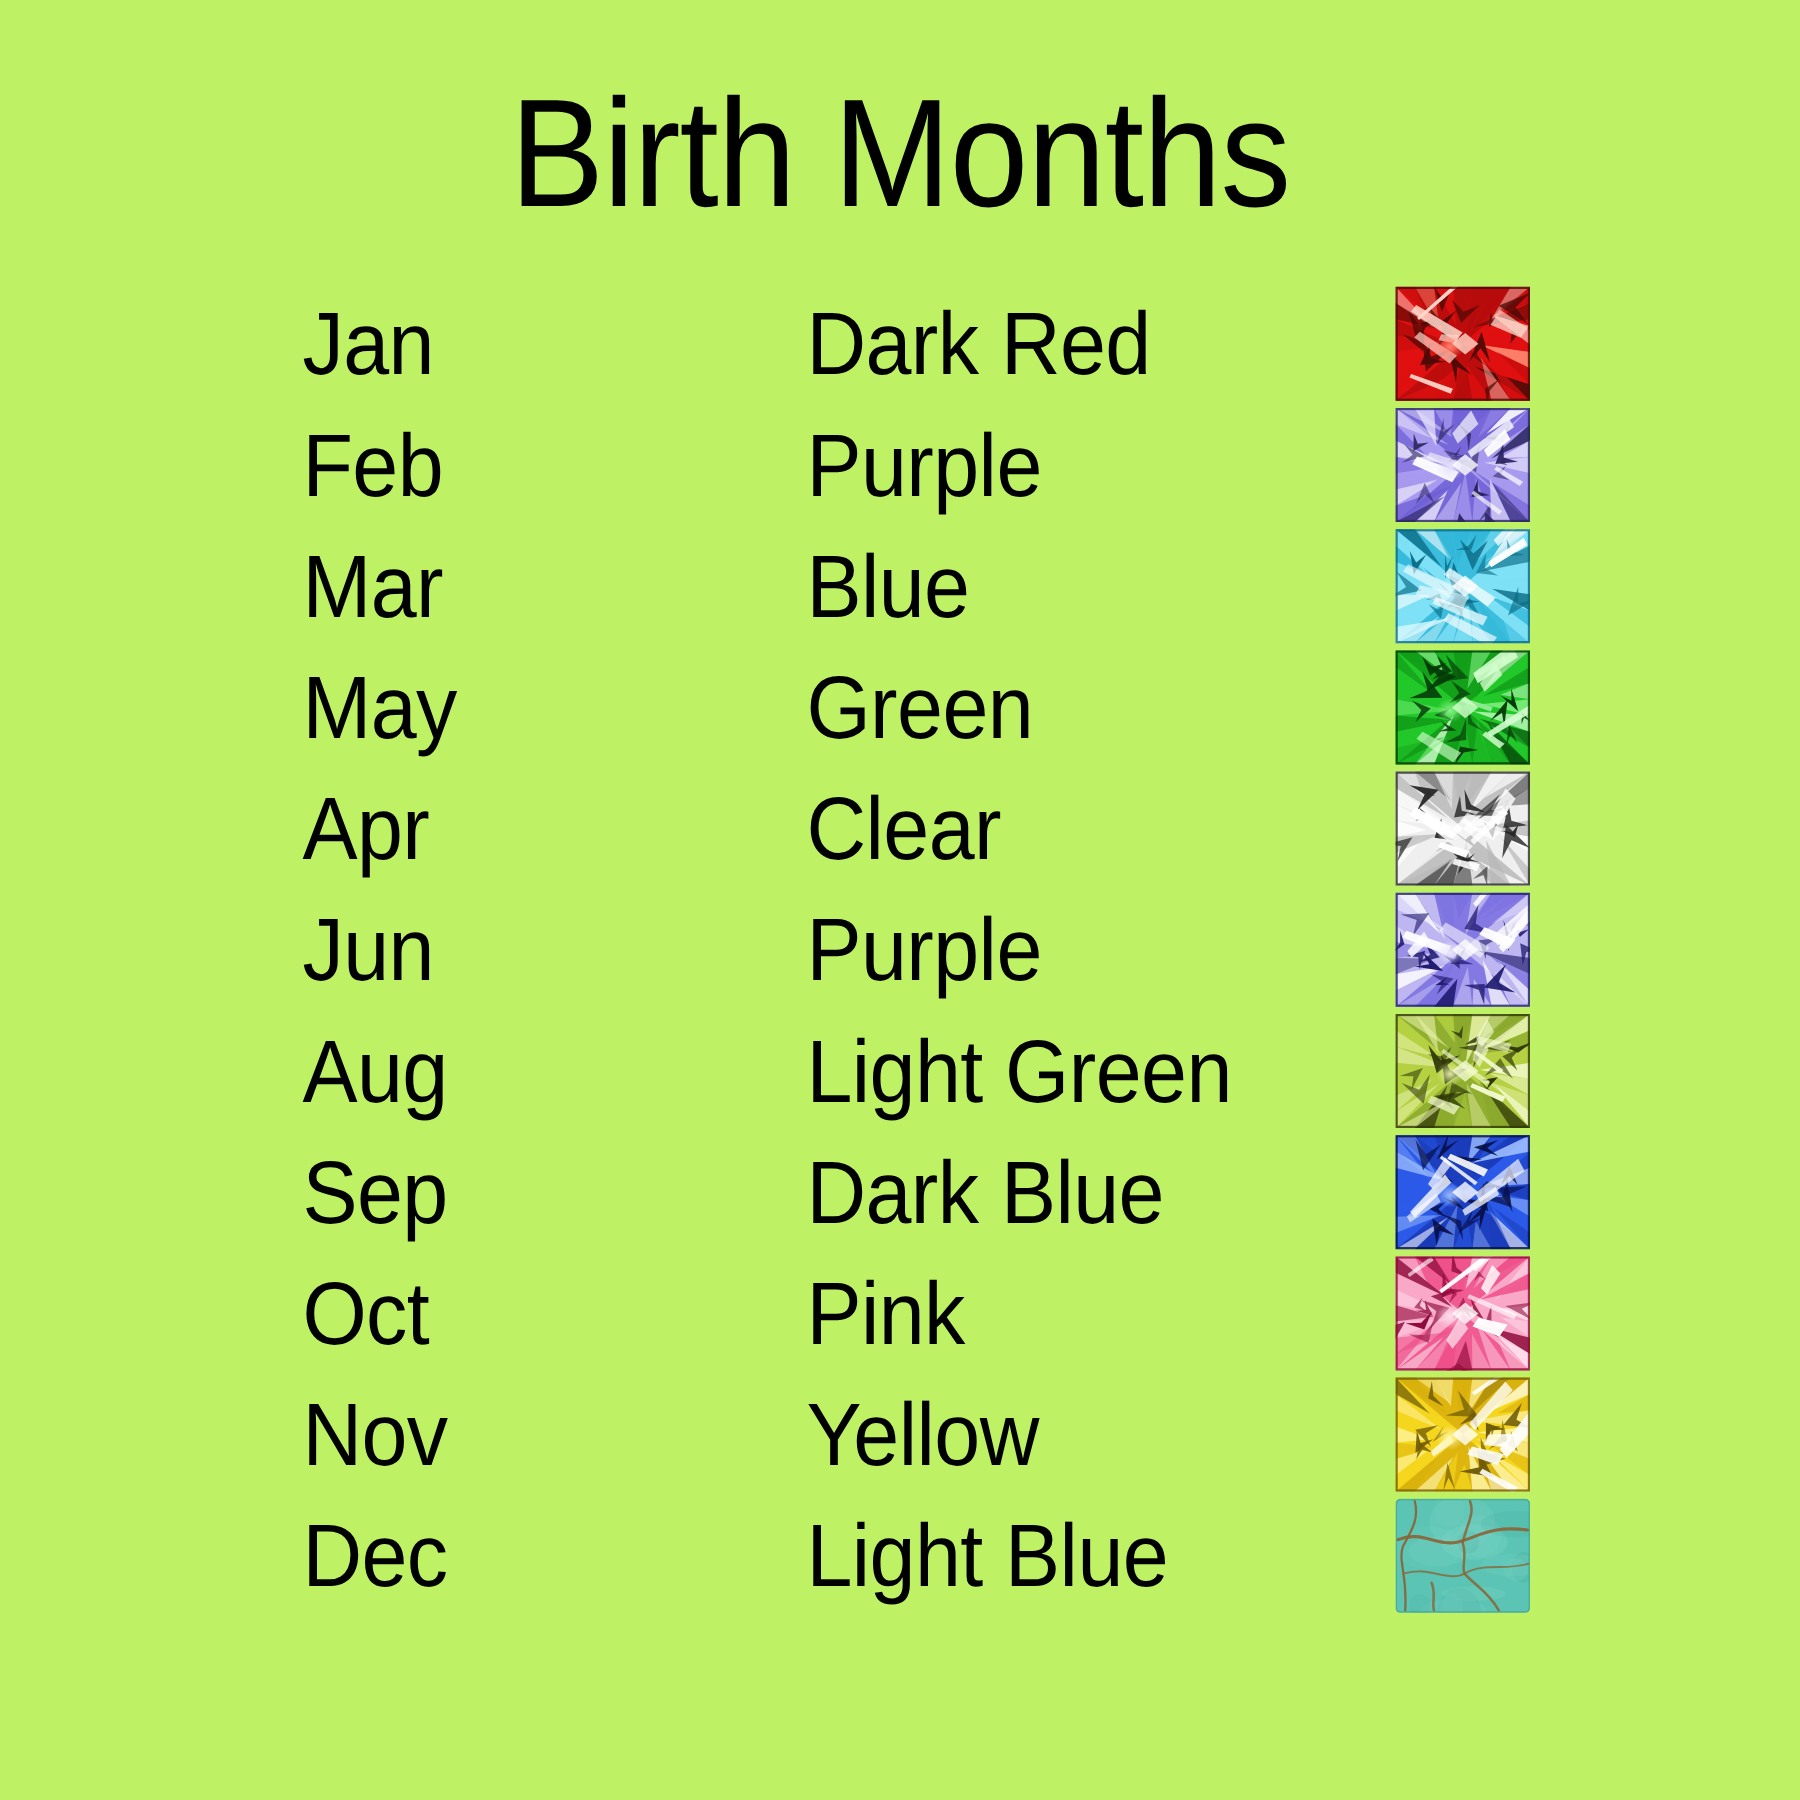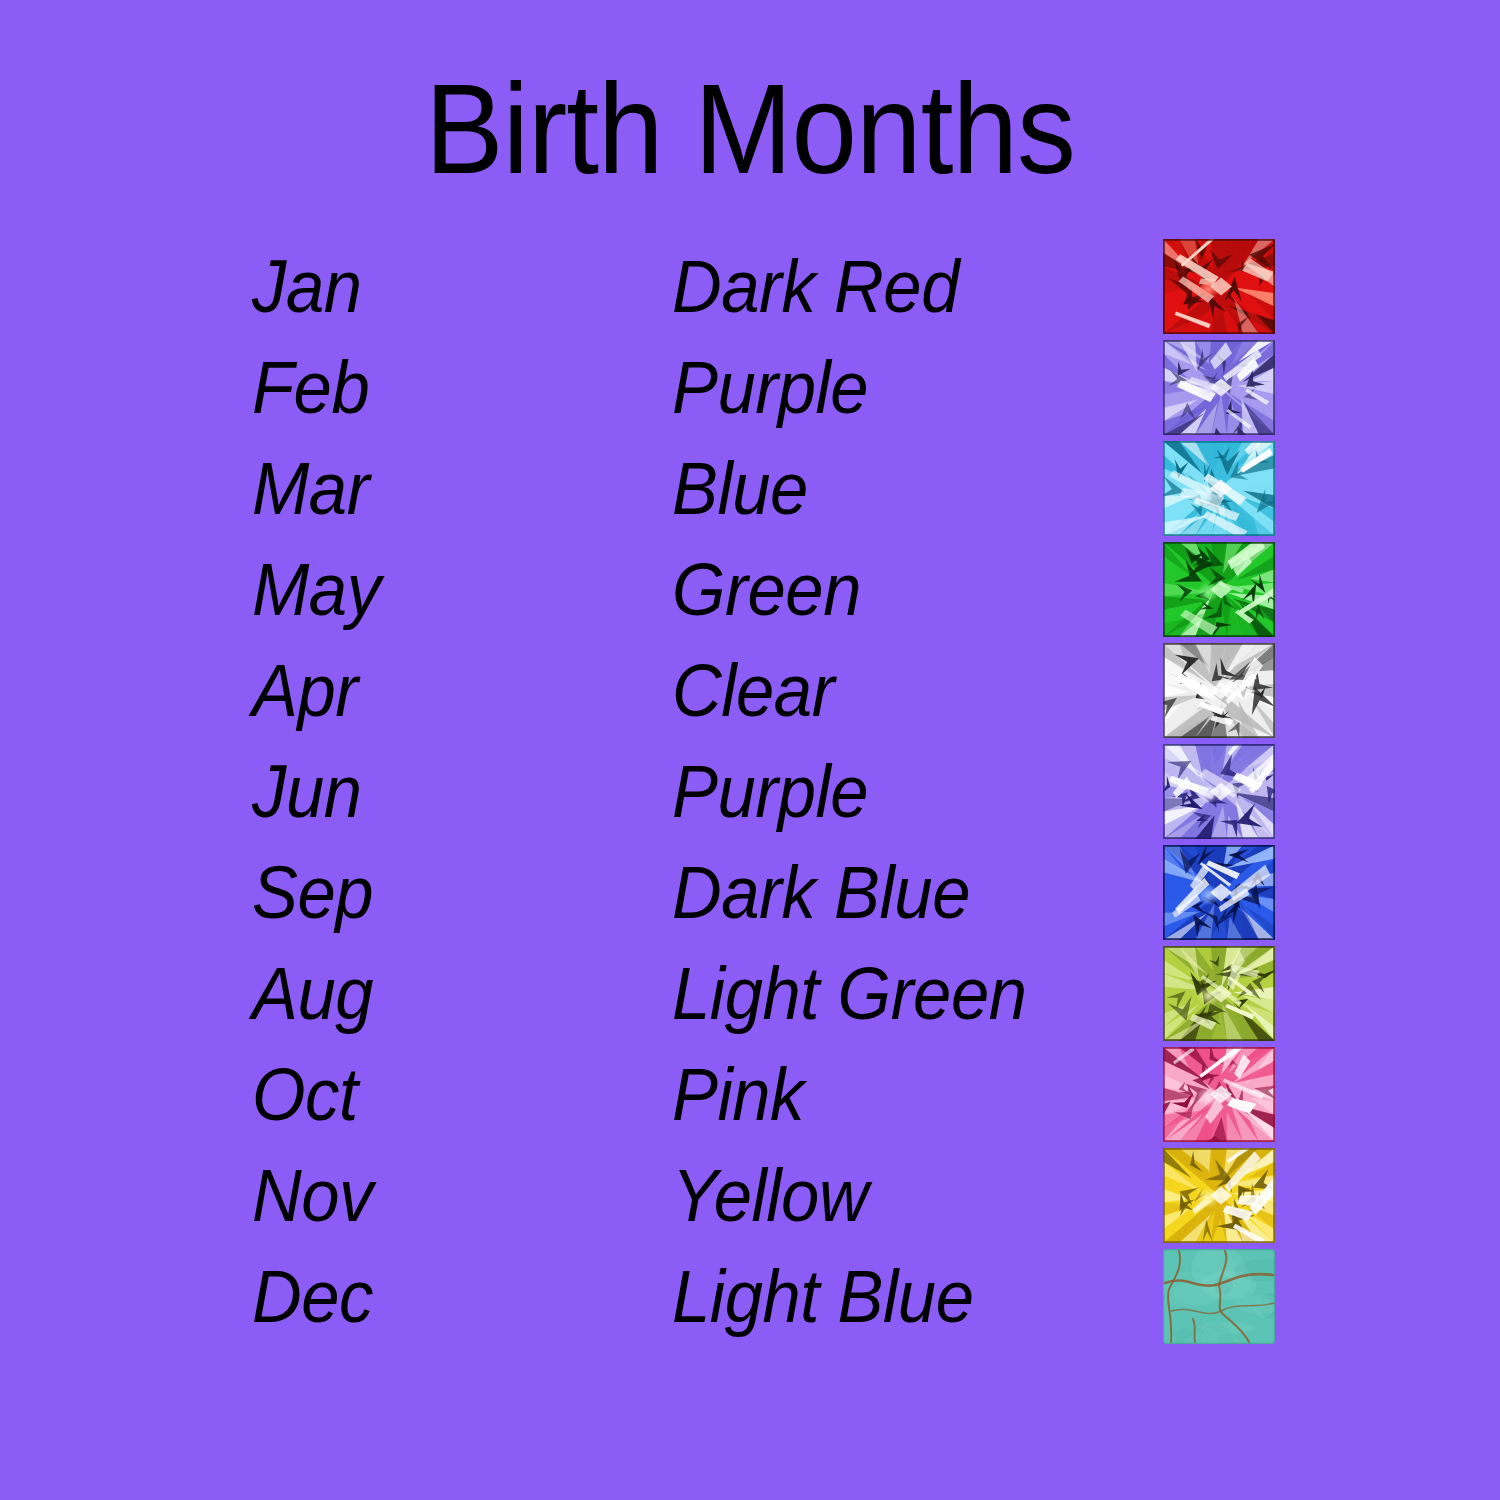--- a/index.html
+++ b/index.html
@@ -4,21 +4,21 @@
 <style>
   html, body {
     margin: 0;
     padding: 0;
     background: #ffffff;
   }
   .page {
     position: relative;
     width: 1500px;
     height: 1500px;
-    background: #8b5cf6;
+    background: #bef264;
     overflow: hidden;
     font-family: "Liberation Sans", "DejaVu Sans", sans-serif;
   }
 
   
   .title {
     position: absolute;
     left: 0;
     top: 62px;
     width: 1500px;
@@ -33,21 +33,20 @@
     transform-origin: 50% 50%;
     white-space: nowrap;
   }
 
   
   .table {
     position: absolute;
     left: 0;
     top: 236px;
     width: 1280px;
-    font-style: italic;
   }
   .row {
     position: relative;
     display: flex;
     align-items: center;
     height: 101px;
   }
   .cell-month {
     position: absolute;
     left: 252px;
@@ -523,20 +522,93 @@
             <polygon points="64.58076509274542,9.155813824152574 97.94319235999137,5.364247192628682 97.94319235999137,10.482862145185937 64.58076509274542,12.947380455676466" fill="#FFFFFF" opacity="0.86" transform="rotate(-45.0 64.6 9.2)"></polygon>
             <polygon points="85.76130202086642,45.532513360492885 124.4433628115803,39.88993045920506 124.4433628115803,47.507417375943625 85.76130202086642,51.17509626178071" fill="#FFFFFF" opacity="0.88" transform="rotate(-44.5 85.8 45.5)"></polygon>
             <polygon points="80.65934117976576,35.96588796307333 120.25810120534152,26.865735670551658 120.25810120534152,39.15094126545591 80.65934117976576,45.066040255595" fill="#FFFFFF" opacity="0.79" transform="rotate(-28.1 80.7 36.0)"></polygon>
             <ellipse cx="48.16" cy="49.4" rx="17" ry="15" fill="url(#g5789)"></ellipse>
             <polygon points="58,38.5 69,47.5 58,56.5 47,47.5" fill="#FFFFFF" opacity="0.8"></polygon>
             <rect x="0.6" y="0.6" width="110.8" height="93.8" fill="none" stroke="#201A6E" stroke-width="2.4" opacity="0.8"></rect>
           </svg>
         </div>
       </div>
       <div class="row">
+        <div class="cell-month">Aug</div>
+        <div class="cell-color">Light Green</div>
+        <div class="cell-gem">
+          <svg viewBox="0 0 112 95" width="112" height="95">
+            <defs>
+              <radialGradient id="g7611" cx="42%" cy="52%" r="34%">
+                <stop offset="0%" stop-color="#E8F2A8" stop-opacity="0.95"></stop>
+                <stop offset="100%" stop-color="#E8F2A8" stop-opacity="0"></stop>
+              </radialGradient>
+            </defs>
+            <rect x="0" y="0" width="112" height="95" fill="#B5D143"></rect>
+            <polygon points="0,0 112,0 56,47.5" fill="#8AA82C" opacity="0.85"></polygon>
+            <polygon points="112,0 112,95 56,47.5" fill="#B5D143" opacity="0.85"></polygon>
+            <polygon points="112,95 0,95 56,47.5" fill="#8AA82C" opacity="0.85"></polygon>
+            <polygon points="0,95 0,0 56,47.5" fill="#B5D143" opacity="0.85"></polygon>
+            <polygon points="0,0 16,0 44.59961670797318,28.442258784064325" fill="#E8F2A8" opacity="0.57"></polygon>
+            <polygon points="16,0 32,0 35.74222565796226,32.19798914725543" fill="#E8F2A8" opacity="0.61"></polygon>
+            <polygon points="32,0 48,0 49.4624878982827,24.223723270680054" fill="#B5D143" opacity="0.81"></polygon>
+            <polygon points="48,0 64,0 53.22304503764957,38.18672814905294" fill="#8AA82C" opacity="0.88"></polygon>
+            <polygon points="64,0 80,0 58.27199324410409,41.77335809169453" fill="#E8F2A8" opacity="0.86"></polygon>
+            <polygon points="80,0 96,0 63.06925348427147,36.841314549191154" fill="#F4FBD0" opacity="0.37"></polygon>
+            <polygon points="96,0 112,0 70.27651598136872,22.784430354117646" fill="#8AA82C" opacity="0.80"></polygon>
+            <polygon points="112,0 112,13.571428571428571 68.88185264196247,31.18224400082254" fill="#F4FBD0" opacity="0.71"></polygon>
+            <polygon points="112,13.571428571428571 112,27.142857142857142 66.29007093448192,33.81277113519692" fill="#8AA82C" opacity="0.72"></polygon>
+            <polygon points="112,27.142857142857142 112,40.714285714285715 87.773664897196,41.163142024847915" fill="#B5D143" opacity="0.74"></polygon>
+            <polygon points="112,40.714285714285715 112,54.285714285714285 70.11291054252536,46.543976475848055" fill="#F4FBD0" opacity="0.82"></polygon>
+            <polygon points="112,54.285714285714285 112,67.85714285714286 78.06885017927736,49.47677242804369" fill="#F4FBD0" opacity="0.56"></polygon>
+            <polygon points="112,67.85714285714286 112,81.42857142857143 71.70934221733361,54.30627263138553" fill="#E8F2A8" opacity="0.51"></polygon>
+            <polygon points="112,81.42857142857143 112,95 82.76753284733742,59.06093487276147" fill="#F4FBD0" opacity="0.81"></polygon>
+            <polygon points="112,95 96,95 71.20149959538132,56.64622255020659" fill="#2F3708" opacity="0.75"></polygon>
+            <polygon points="96,95 80,95 69.58844053763896,54.66672519328422" fill="#8AA82C" opacity="0.77"></polygon>
+            <polygon points="80,95 64,95 59.07276829157025,57.53449389014277" fill="#E8F2A8" opacity="0.45"></polygon>
+            <polygon points="64,95 48,95 57.52473271269351,66.0751176717633" fill="#B5D143" opacity="0.39"></polygon>
+            <polygon points="48,95 32,95 51.69746405813843,54.91280150159146" fill="#8AA82C" opacity="0.57"></polygon>
+            <polygon points="32,95 16,95 43.128044153638186,59.64159277700237" fill="#2F3708" opacity="0.73"></polygon>
+            <polygon points="16,95 0,95 49.134378341771665,68.80361466670293" fill="#E8F2A8" opacity="0.58"></polygon>
+            <polygon points="0,95 0,81.42857142857143 36.61177446145564,57.66454065907165" fill="#E8F2A8" opacity="0.56"></polygon>
+            <polygon points="0,81.42857142857143 0,67.85714285714286 30.903549528978765,54.46092478316859" fill="#F4FBD0" opacity="0.41"></polygon>
+            <polygon points="0,67.85714285714286 0,54.285714285714285 25.8724259999767,57.96259054440888" fill="#B5D143" opacity="0.66"></polygon>
+            <polygon points="0,54.285714285714285 0,40.714285714285715 38.41655498605221,50.75723426463332" fill="#B5D143" opacity="0.84"></polygon>
+            <polygon points="0,40.714285714285715 0,27.14285714285714 46.01323341179639,44.867610280416145" fill="#F4FBD0" opacity="0.49"></polygon>
+            <polygon points="0,27.14285714285714 0,13.57142857142857 34.182697960101066,36.10477095618761" fill="#E8F2A8" opacity="0.59"></polygon>
+            <polygon points="0,13.57142857142857 0,0 42.056997142471374,40.2899721200686" fill="#B5D143" opacity="0.44"></polygon>
+            <polygon points="35.78632563991805,69.1023777721081 59.16889607055445,61.83029978583605 48.64673937676807,69.1023777721081 59.16889607055445,76.37445575838015" fill="#2F3708" opacity="0.75" transform="rotate(6.8 35.8 69.1)"></polygon>
+            <polygon points="89.0154050511626,35.24953263546401 103.2375748806951,25.673258508928726 96.83759845740548,35.24953263546401 103.2375748806951,44.82580676199929" fill="#2F3708" opacity="0.69" transform="rotate(9.4 89.0 35.2)"></polygon>
+            <polygon points="23.36080247118874,74.69975901912674 45.35327618896766,62.329714040558414 35.45666301596715,74.69975901912674 45.35327618896766,87.06980399769508" fill="#2F3708" opacity="0.56" transform="rotate(252.5 23.4 74.7)"></polygon>
+            <polygon points="22.74976940538727,44.87251907040359 41.71867252413176,37.37072087207803 33.18266612069674,44.87251907040359 41.71867252413176,52.37431726872915" fill="#2F3708" opacity="0.56" transform="rotate(138.9 22.7 44.9)"></polygon>
+            <polygon points="74.58940858534682,29.221067369850978 96.81893904647934,24.06937052838567 86.8156503389697,29.221067369850978 96.81893904647934,34.37276421131629" fill="#2F3708" opacity="0.67" transform="rotate(352.9 74.6 29.2)"></polygon>
+            <polygon points="87.24974001277238,36.80909487614026 103.34511957954615,24.79198591257063 96.10219877449795,36.80909487614026 103.34511957954615,48.82620383970988" fill="#2F3708" opacity="0.59" transform="rotate(94.7 87.2 36.8)"></polygon>
+            <polygon points="68.78032044883483,18.11194803089759 79.06546259116047,9.091750307603913 74.43714862711393,18.11194803089759 79.06546259116047,27.132145754191267" fill="#2F3708" opacity="0.84" transform="rotate(105.1 68.8 18.1)"></polygon>
+            <polygon points="101.97247050268962,32.161116240039526 109.86566799631728,18.557424212532176 106.31372912418483,32.161116240039526 109.86566799631728,45.764808267546876" fill="#2F3708" opacity="0.96" transform="rotate(264.1 102.0 32.2)"></polygon>
+            <polygon points="76.63823905031879,23.877490643283043 98.72321748178203,13.482745698291499 88.78497718762357,23.877490643283043 98.72321748178203,34.27223558827458" fill="#2F3708" opacity="0.75" transform="rotate(144.9 76.6 23.9)"></polygon>
+            <polygon points="46.947999096358565,56.870349793994606 62.60563168383613,45.28813299124296 55.55969701947123,56.870349793994606 62.60563168383613,68.45256659674625" fill="#2F3708" opacity="0.64" transform="rotate(66.1 46.9 56.9)"></polygon>
+            <polygon points="55.13741762706813,20.646835545290358 64.72400223607,15.189623478779666 60.41003916201916,20.646835545290358 64.72400223607,26.10404761180105" fill="#2F3708" opacity="0.83" transform="rotate(245.8 55.1 20.6)"></polygon>
+            <polygon points="40.138610662556346,41.42150661420075 51.75862161409026,31.023752819756027 46.529616685899995,41.42150661420075 51.75862161409026,51.819260408645476" fill="#2F3708" opacity="0.61" transform="rotate(253.0 40.1 41.4)"></polygon>
+            <polygon points="34.35463987591277,49.2572979023396 54.49803511353741,35.433701261616775 45.43350725660632,49.2572979023396 54.49803511353741,63.08089454306243" fill="#2F3708" opacity="0.94" transform="rotate(287.8 34.4 49.3)"></polygon>
+            <polygon points="32.44284738829768,68.41278394178026 50.608085789218904,60.918924868865915 42.43372850880435,68.41278394178026 50.608085789218904,75.90664301469461" fill="#2F3708" opacity="0.77" transform="rotate(12.1 32.4 68.4)"></polygon>
+            <polygon points="85.28600550735068,52.848778368175026 98.9086595914669,48.192880713349204 92.7784652536146,52.848778368175026 98.9086595914669,57.50467602300085" fill="#2F3708" opacity="1.00" transform="rotate(151.9 85.3 52.8)"></polygon>
+            <polygon points="41.21654172574551,58.568182936726686 62.73852773529858,45.40203200289662 53.0536340309997,58.568182936726686 62.73852773529858,71.73433387055675" fill="#2F3708" opacity="0.97" transform="rotate(293.9 41.2 58.6)"></polygon>
+            <polygon points="66.9620621940121,19.72247880906798 82.60212068911642,10.553357571363449 82.60212068911642,22.931671242264564 66.9620621940121,28.89160004677251" fill="#F4FBD0" opacity="0.59" transform="rotate(-29.4 67.0 19.7)"></polygon>
+            <polygon points="39.9695226601325,29.08996007917449 86.53535242006183,25.80607178201899 86.53535242006183,30.239320983178914 39.9695226601325,32.37384837632999" fill="#F4FBD0" opacity="0.64" transform="rotate(38.9 40.0 29.1)"></polygon>
+            <polygon points="68.97274327836931,18.823745118221268 96.58831300307065,12.983855792321265 96.58831300307065,20.86770638228627 68.97274327836931,24.66363444412127" fill="#F4FBD0" opacity="0.61" transform="rotate(24.3 69.0 18.8)"></polygon>
+            <polygon points="64.1698806216009,38.20790044311434 80.02941701002419,29.77164281019941 80.02941701002419,41.160590614634565 64.1698806216009,46.64415807602927" fill="#F4FBD0" opacity="0.66" transform="rotate(-44.2 64.2 38.2)"></polygon>
+            <polygon points="66.84418252576143,30.110517193796113 95.09495908301324,27.22443206049502 95.09495908301324,31.120646990451498 66.84418252576143,32.99660232709721" fill="#F4FBD0" opacity="0.91" transform="rotate(41.6 66.8 30.1)"></polygon>
+            <polygon points="64.00254707364365,57.66765613341704 93.58054197579622,53.934252719860524 93.58054197579622,58.97434732816182 64.00254707364365,61.401059546973556" fill="#F4FBD0" opacity="0.97" transform="rotate(29.6 64.0 57.7)"></polygon>
+            <polygon points="30.0417634062469,68.24150763149373 54.28069204185158,61.88873008172959 54.28069204185158,70.46497977391118 30.0417634062469,74.59428518125787" fill="#F4FBD0" opacity="0.71" transform="rotate(34.8 30.0 68.2)"></polygon>
+            <ellipse cx="48.16" cy="49.4" rx="17" ry="15" fill="url(#g7611)"></ellipse>
+            <polygon points="58,38.5 69,47.5 58,56.5 47,47.5" fill="#F4FBD0" opacity="0.8"></polygon>
+            <rect x="0.6" y="0.6" width="110.8" height="93.8" fill="none" stroke="#2F3708" stroke-width="2.4" opacity="0.8"></rect>
+          </svg>
+        </div>
+      </div>
+      <div class="row">
         <div class="cell-month">Sep</div>
         <div class="cell-color">Dark Blue</div>
         <div class="cell-gem">
           <svg viewBox="0 0 112 95" width="112" height="95">
             <defs>
               <radialGradient id="g8522" cx="42%" cy="52%" r="34%">
                 <stop offset="0%" stop-color="#9FC0FF" stop-opacity="0.95"></stop>
                 <stop offset="100%" stop-color="#9FC0FF" stop-opacity="0"></stop>
               </radialGradient>
             </defs>
@@ -596,93 +668,20 @@
             <polygon points="26.975891242269427,40.58786887861788 52.67084244452417,34.65452449442819 52.67084244452417,42.66453941308428 26.975891242269427,46.52121326280758" fill="#FFFFFF" opacity="0.71" transform="rotate(-44.0 27.0 40.6)"></polygon>
             <polygon points="12.12316960003227,63.73522751987912 54.149131557904184,57.456413850188255 54.149131557904184,65.93281230427093 12.12316960003227,70.01404118956998" fill="#FFFFFF" opacity="0.80" transform="rotate(-38.4 12.1 63.7)"></polygon>
             <polygon points="45.73297451948747,15.379317465703934 79.29198746010661,10.400227287318558 79.29198746010661,17.121999028138816 45.73297451948747,20.35840764408931" fill="#FFFFFF" opacity="0.90" transform="rotate(31.3 45.7 15.4)"></polygon>
             <ellipse cx="48.16" cy="49.4" rx="17" ry="15" fill="url(#g8522)"></ellipse>
             <polygon points="58,38.5 69,47.5 58,56.5 47,47.5" fill="#FFFFFF" opacity="0.8"></polygon>
             <rect x="0.6" y="0.6" width="110.8" height="93.8" fill="none" stroke="#060E45" stroke-width="2.4" opacity="0.8"></rect>
           </svg>
         </div>
       </div>
       <div class="row">
-        <div class="cell-month">Aug</div>
-        <div class="cell-color">Light Green</div>
-        <div class="cell-gem">
-          <svg viewBox="0 0 112 95" width="112" height="95">
-            <defs>
-              <radialGradient id="g7611" cx="42%" cy="52%" r="34%">
-                <stop offset="0%" stop-color="#E8F2A8" stop-opacity="0.95"></stop>
-                <stop offset="100%" stop-color="#E8F2A8" stop-opacity="0"></stop>
-              </radialGradient>
-            </defs>
-            <rect x="0" y="0" width="112" height="95" fill="#B5D143"></rect>
-            <polygon points="0,0 112,0 56,47.5" fill="#8AA82C" opacity="0.85"></polygon>
-            <polygon points="112,0 112,95 56,47.5" fill="#B5D143" opacity="0.85"></polygon>
-            <polygon points="112,95 0,95 56,47.5" fill="#8AA82C" opacity="0.85"></polygon>
-            <polygon points="0,95 0,0 56,47.5" fill="#B5D143" opacity="0.85"></polygon>
-            <polygon points="0,0 16,0 44.59961670797318,28.442258784064325" fill="#E8F2A8" opacity="0.57"></polygon>
-            <polygon points="16,0 32,0 35.74222565796226,32.19798914725543" fill="#E8F2A8" opacity="0.61"></polygon>
-            <polygon points="32,0 48,0 49.4624878982827,24.223723270680054" fill="#B5D143" opacity="0.81"></polygon>
-            <polygon points="48,0 64,0 53.22304503764957,38.18672814905294" fill="#8AA82C" opacity="0.88"></polygon>
-            <polygon points="64,0 80,0 58.27199324410409,41.77335809169453" fill="#E8F2A8" opacity="0.86"></polygon>
-            <polygon points="80,0 96,0 63.06925348427147,36.841314549191154" fill="#F4FBD0" opacity="0.37"></polygon>
-            <polygon points="96,0 112,0 70.27651598136872,22.784430354117646" fill="#8AA82C" opacity="0.80"></polygon>
-            <polygon points="112,0 112,13.571428571428571 68.88185264196247,31.18224400082254" fill="#F4FBD0" opacity="0.71"></polygon>
-            <polygon points="112,13.571428571428571 112,27.142857142857142 66.29007093448192,33.81277113519692" fill="#8AA82C" opacity="0.72"></polygon>
-            <polygon points="112,27.142857142857142 112,40.714285714285715 87.773664897196,41.163142024847915" fill="#B5D143" opacity="0.74"></polygon>
-            <polygon points="112,40.714285714285715 112,54.285714285714285 70.11291054252536,46.543976475848055" fill="#F4FBD0" opacity="0.82"></polygon>
-            <polygon points="112,54.285714285714285 112,67.85714285714286 78.06885017927736,49.47677242804369" fill="#F4FBD0" opacity="0.56"></polygon>
-            <polygon points="112,67.85714285714286 112,81.42857142857143 71.70934221733361,54.30627263138553" fill="#E8F2A8" opacity="0.51"></polygon>
-            <polygon points="112,81.42857142857143 112,95 82.76753284733742,59.06093487276147" fill="#F4FBD0" opacity="0.81"></polygon>
-            <polygon points="112,95 96,95 71.20149959538132,56.64622255020659" fill="#2F3708" opacity="0.75"></polygon>
-            <polygon points="96,95 80,95 69.58844053763896,54.66672519328422" fill="#8AA82C" opacity="0.77"></polygon>
-            <polygon points="80,95 64,95 59.07276829157025,57.53449389014277" fill="#E8F2A8" opacity="0.45"></polygon>
-            <polygon points="64,95 48,95 57.52473271269351,66.0751176717633" fill="#B5D143" opacity="0.39"></polygon>
-            <polygon points="48,95 32,95 51.69746405813843,54.91280150159146" fill="#8AA82C" opacity="0.57"></polygon>
-            <polygon points="32,95 16,95 43.128044153638186,59.64159277700237" fill="#2F3708" opacity="0.73"></polygon>
-            <polygon points="16,95 0,95 49.134378341771665,68.80361466670293" fill="#E8F2A8" opacity="0.58"></polygon>
-            <polygon points="0,95 0,81.42857142857143 36.61177446145564,57.66454065907165" fill="#E8F2A8" opacity="0.56"></polygon>
-            <polygon points="0,81.42857142857143 0,67.85714285714286 30.903549528978765,54.46092478316859" fill="#F4FBD0" opacity="0.41"></polygon>
-            <polygon points="0,67.85714285714286 0,54.285714285714285 25.8724259999767,57.96259054440888" fill="#B5D143" opacity="0.66"></polygon>
-            <polygon points="0,54.285714285714285 0,40.714285714285715 38.41655498605221,50.75723426463332" fill="#B5D143" opacity="0.84"></polygon>
-            <polygon points="0,40.714285714285715 0,27.14285714285714 46.01323341179639,44.867610280416145" fill="#F4FBD0" opacity="0.49"></polygon>
-            <polygon points="0,27.14285714285714 0,13.57142857142857 34.182697960101066,36.10477095618761" fill="#E8F2A8" opacity="0.59"></polygon>
-            <polygon points="0,13.57142857142857 0,0 42.056997142471374,40.2899721200686" fill="#B5D143" opacity="0.44"></polygon>
-            <polygon points="35.78632563991805,69.1023777721081 59.16889607055445,61.83029978583605 48.64673937676807,69.1023777721081 59.16889607055445,76.37445575838015" fill="#2F3708" opacity="0.75" transform="rotate(6.8 35.8 69.1)"></polygon>
-            <polygon points="89.0154050511626,35.24953263546401 103.2375748806951,25.673258508928726 96.83759845740548,35.24953263546401 103.2375748806951,44.82580676199929" fill="#2F3708" opacity="0.69" transform="rotate(9.4 89.0 35.2)"></polygon>
-            <polygon points="23.36080247118874,74.69975901912674 45.35327618896766,62.329714040558414 35.45666301596715,74.69975901912674 45.35327618896766,87.06980399769508" fill="#2F3708" opacity="0.56" transform="rotate(252.5 23.4 74.7)"></polygon>
-            <polygon points="22.74976940538727,44.87251907040359 41.71867252413176,37.37072087207803 33.18266612069674,44.87251907040359 41.71867252413176,52.37431726872915" fill="#2F3708" opacity="0.56" transform="rotate(138.9 22.7 44.9)"></polygon>
-            <polygon points="74.58940858534682,29.221067369850978 96.81893904647934,24.06937052838567 86.8156503389697,29.221067369850978 96.81893904647934,34.37276421131629" fill="#2F3708" opacity="0.67" transform="rotate(352.9 74.6 29.2)"></polygon>
-            <polygon points="87.24974001277238,36.80909487614026 103.34511957954615,24.79198591257063 96.10219877449795,36.80909487614026 103.34511957954615,48.82620383970988" fill="#2F3708" opacity="0.59" transform="rotate(94.7 87.2 36.8)"></polygon>
-            <polygon points="68.78032044883483,18.11194803089759 79.06546259116047,9.091750307603913 74.43714862711393,18.11194803089759 79.06546259116047,27.132145754191267" fill="#2F3708" opacity="0.84" transform="rotate(105.1 68.8 18.1)"></polygon>
-            <polygon points="101.97247050268962,32.161116240039526 109.86566799631728,18.557424212532176 106.31372912418483,32.161116240039526 109.86566799631728,45.764808267546876" fill="#2F3708" opacity="0.96" transform="rotate(264.1 102.0 32.2)"></polygon>
-            <polygon points="76.63823905031879,23.877490643283043 98.72321748178203,13.482745698291499 88.78497718762357,23.877490643283043 98.72321748178203,34.27223558827458" fill="#2F3708" opacity="0.75" transform="rotate(144.9 76.6 23.9)"></polygon>
-            <polygon points="46.947999096358565,56.870349793994606 62.60563168383613,45.28813299124296 55.55969701947123,56.870349793994606 62.60563168383613,68.45256659674625" fill="#2F3708" opacity="0.64" transform="rotate(66.1 46.9 56.9)"></polygon>
-            <polygon points="55.13741762706813,20.646835545290358 64.72400223607,15.189623478779666 60.41003916201916,20.646835545290358 64.72400223607,26.10404761180105" fill="#2F3708" opacity="0.83" transform="rotate(245.8 55.1 20.6)"></polygon>
-            <polygon points="40.138610662556346,41.42150661420075 51.75862161409026,31.023752819756027 46.529616685899995,41.42150661420075 51.75862161409026,51.819260408645476" fill="#2F3708" opacity="0.61" transform="rotate(253.0 40.1 41.4)"></polygon>
-            <polygon points="34.35463987591277,49.2572979023396 54.49803511353741,35.433701261616775 45.43350725660632,49.2572979023396 54.49803511353741,63.08089454306243" fill="#2F3708" opacity="0.94" transform="rotate(287.8 34.4 49.3)"></polygon>
-            <polygon points="32.44284738829768,68.41278394178026 50.608085789218904,60.918924868865915 42.43372850880435,68.41278394178026 50.608085789218904,75.90664301469461" fill="#2F3708" opacity="0.77" transform="rotate(12.1 32.4 68.4)"></polygon>
-            <polygon points="85.28600550735068,52.848778368175026 98.9086595914669,48.192880713349204 92.7784652536146,52.848778368175026 98.9086595914669,57.50467602300085" fill="#2F3708" opacity="1.00" transform="rotate(151.9 85.3 52.8)"></polygon>
-            <polygon points="41.21654172574551,58.568182936726686 62.73852773529858,45.40203200289662 53.0536340309997,58.568182936726686 62.73852773529858,71.73433387055675" fill="#2F3708" opacity="0.97" transform="rotate(293.9 41.2 58.6)"></polygon>
-            <polygon points="66.9620621940121,19.72247880906798 82.60212068911642,10.553357571363449 82.60212068911642,22.931671242264564 66.9620621940121,28.89160004677251" fill="#F4FBD0" opacity="0.59" transform="rotate(-29.4 67.0 19.7)"></polygon>
-            <polygon points="39.9695226601325,29.08996007917449 86.53535242006183,25.80607178201899 86.53535242006183,30.239320983178914 39.9695226601325,32.37384837632999" fill="#F4FBD0" opacity="0.64" transform="rotate(38.9 40.0 29.1)"></polygon>
-            <polygon points="68.97274327836931,18.823745118221268 96.58831300307065,12.983855792321265 96.58831300307065,20.86770638228627 68.97274327836931,24.66363444412127" fill="#F4FBD0" opacity="0.61" transform="rotate(24.3 69.0 18.8)"></polygon>
-            <polygon points="64.1698806216009,38.20790044311434 80.02941701002419,29.77164281019941 80.02941701002419,41.160590614634565 64.1698806216009,46.64415807602927" fill="#F4FBD0" opacity="0.66" transform="rotate(-44.2 64.2 38.2)"></polygon>
-            <polygon points="66.84418252576143,30.110517193796113 95.09495908301324,27.22443206049502 95.09495908301324,31.120646990451498 66.84418252576143,32.99660232709721" fill="#F4FBD0" opacity="0.91" transform="rotate(41.6 66.8 30.1)"></polygon>
-            <polygon points="64.00254707364365,57.66765613341704 93.58054197579622,53.934252719860524 93.58054197579622,58.97434732816182 64.00254707364365,61.401059546973556" fill="#F4FBD0" opacity="0.97" transform="rotate(29.6 64.0 57.7)"></polygon>
-            <polygon points="30.0417634062469,68.24150763149373 54.28069204185158,61.88873008172959 54.28069204185158,70.46497977391118 30.0417634062469,74.59428518125787" fill="#F4FBD0" opacity="0.71" transform="rotate(34.8 30.0 68.2)"></polygon>
-            <ellipse cx="48.16" cy="49.4" rx="17" ry="15" fill="url(#g7611)"></ellipse>
-            <polygon points="58,38.5 69,47.5 58,56.5 47,47.5" fill="#F4FBD0" opacity="0.8"></polygon>
-            <rect x="0.6" y="0.6" width="110.8" height="93.8" fill="none" stroke="#2F3708" stroke-width="2.4" opacity="0.8"></rect>
-          </svg>
-        </div>
-      </div>
-      <div class="row">
         <div class="cell-month">Oct</div>
         <div class="cell-color">Pink</div>
         <div class="cell-gem">
           <svg viewBox="0 0 112 95" width="112" height="95">
             <defs>
               <radialGradient id="g9433" cx="42%" cy="52%" r="34%">
                 <stop offset="0%" stop-color="#FFE2EE" stop-opacity="0.95"></stop>
                 <stop offset="100%" stop-color="#FFE2EE" stop-opacity="0"></stop>
               </radialGradient>
             </defs>

